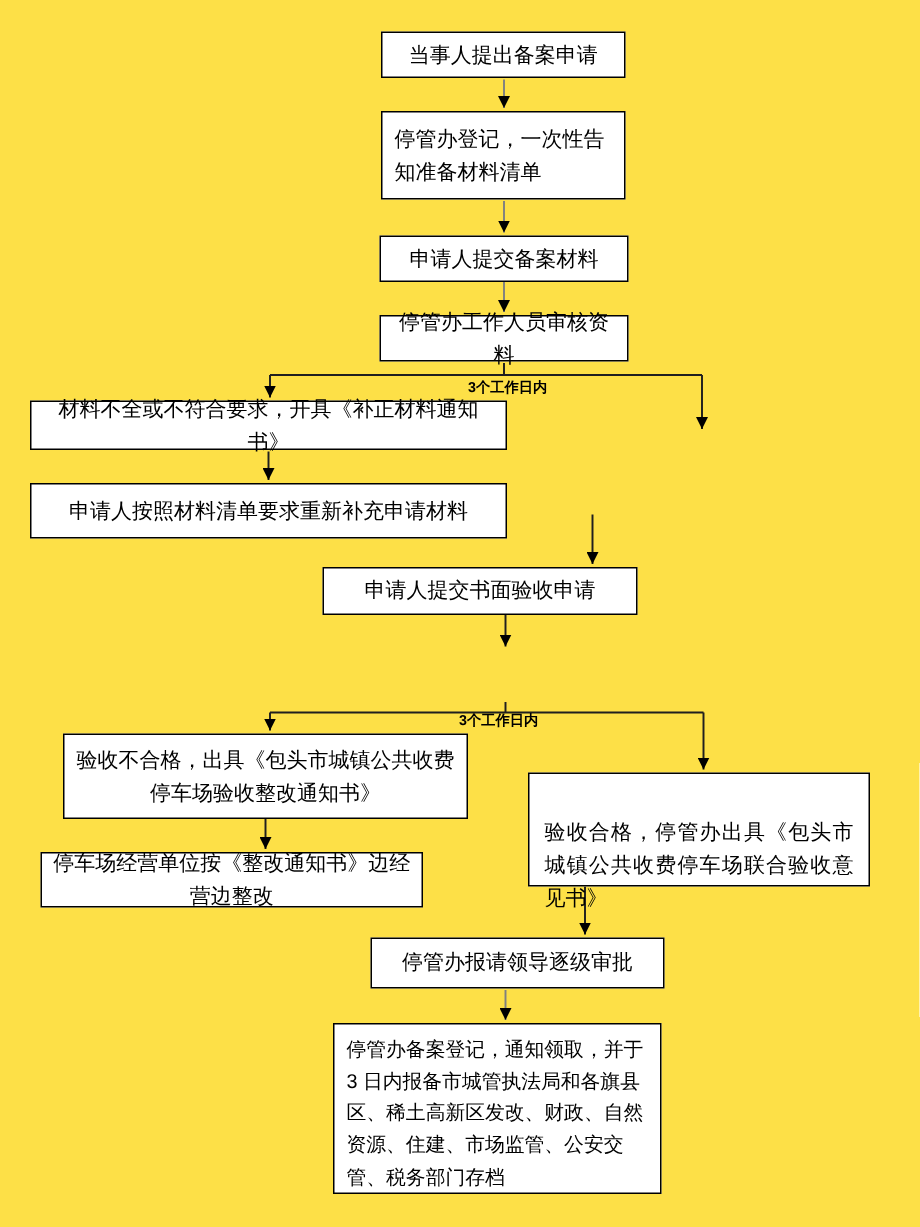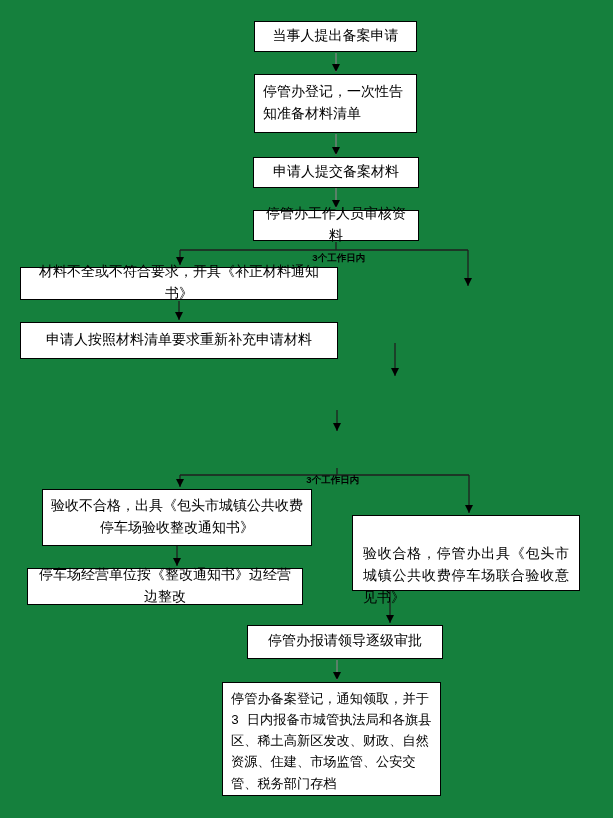--- a/index.html
+++ b/index.html
@@ -1,18 +1,18 @@
 <!DOCTYPE html>
 <html><head>
 <meta charset="utf-8">
 <style>
   html,body{margin:0;padding:0;background:#ffffff;}
   #stage{
-    position:relative;width:613px;height:818px;background:#15803d;
-    font-family:Liberation Mono, monospace;
+    position:relative;width:613px;height:818px;background:#fde047;
+    font-family:Liberation Sans, sans-serif;
     color:#000;overflow:hidden;
   }
   .node{
     position:absolute;background:#fff;border:1.4px solid #000;
     box-sizing:border-box;display:flex;align-items:center;justify-content:center;
     text-align:center;font-size:14px;line-height:1.55;color:#000;
   }
   .node.left{justify-content:flex-start;text-align:left;padding:4px 8px;}
   .node.center{padding:2px 6px;}
   .node.justify span{display:block;width:100%;text-align:justify;margin-top:48px;}
@@ -74,29 +74,32 @@
 
   <div class="node center" style="left:20px;top:267px;width:318px;height:33px;">
     <span>材料不全或不符合要求，开具《补正材料通知书》</span>
   </div>
 
   <div class="node center" style="left:20px;top:322px;width:318px;height:37px;">
     <span>申请人按照材料清单要求重新补充申请材料</span>
   </div>
 
 
+  <div class="node center" style="left:215px;top:378px;width:210px;height:32px;">
+    <span>申请人提交书面验收申请</span>
+  </div>
 
 
   <div class="small-label" style="left:306px;top:474px;">3个工作日内</div>
 
   <div class="node center" style="left:42px;top:489px;width:270px;height:57px;">
     <span>验收不合格，出具《包头市城镇公共收费停车场验收整改通知书》</span>
   </div>
 
-  <div class="node center" style="left:27px;top:568px;width:276px;height:37px;">
+  <div class="node center" style="left:27px;top:568px;width:255px;height:37px;">
     <span>停车场经营单位按《整改通知书》边经营边整改</span>
   </div>
 
   <div class="node left justify" style="left:352px;top:515px;width:228px;height:76px;padding:4px 10px;">
     <span>验收合格，停管办出具《包头市城镇公共收费停车场联合验收意见书》</span>
   </div>
 
   <div class="node center" style="left:247px;top:625px;width:196px;height:34px;">
     <span>停管办报请领导逐级审批</span>
   </div>

